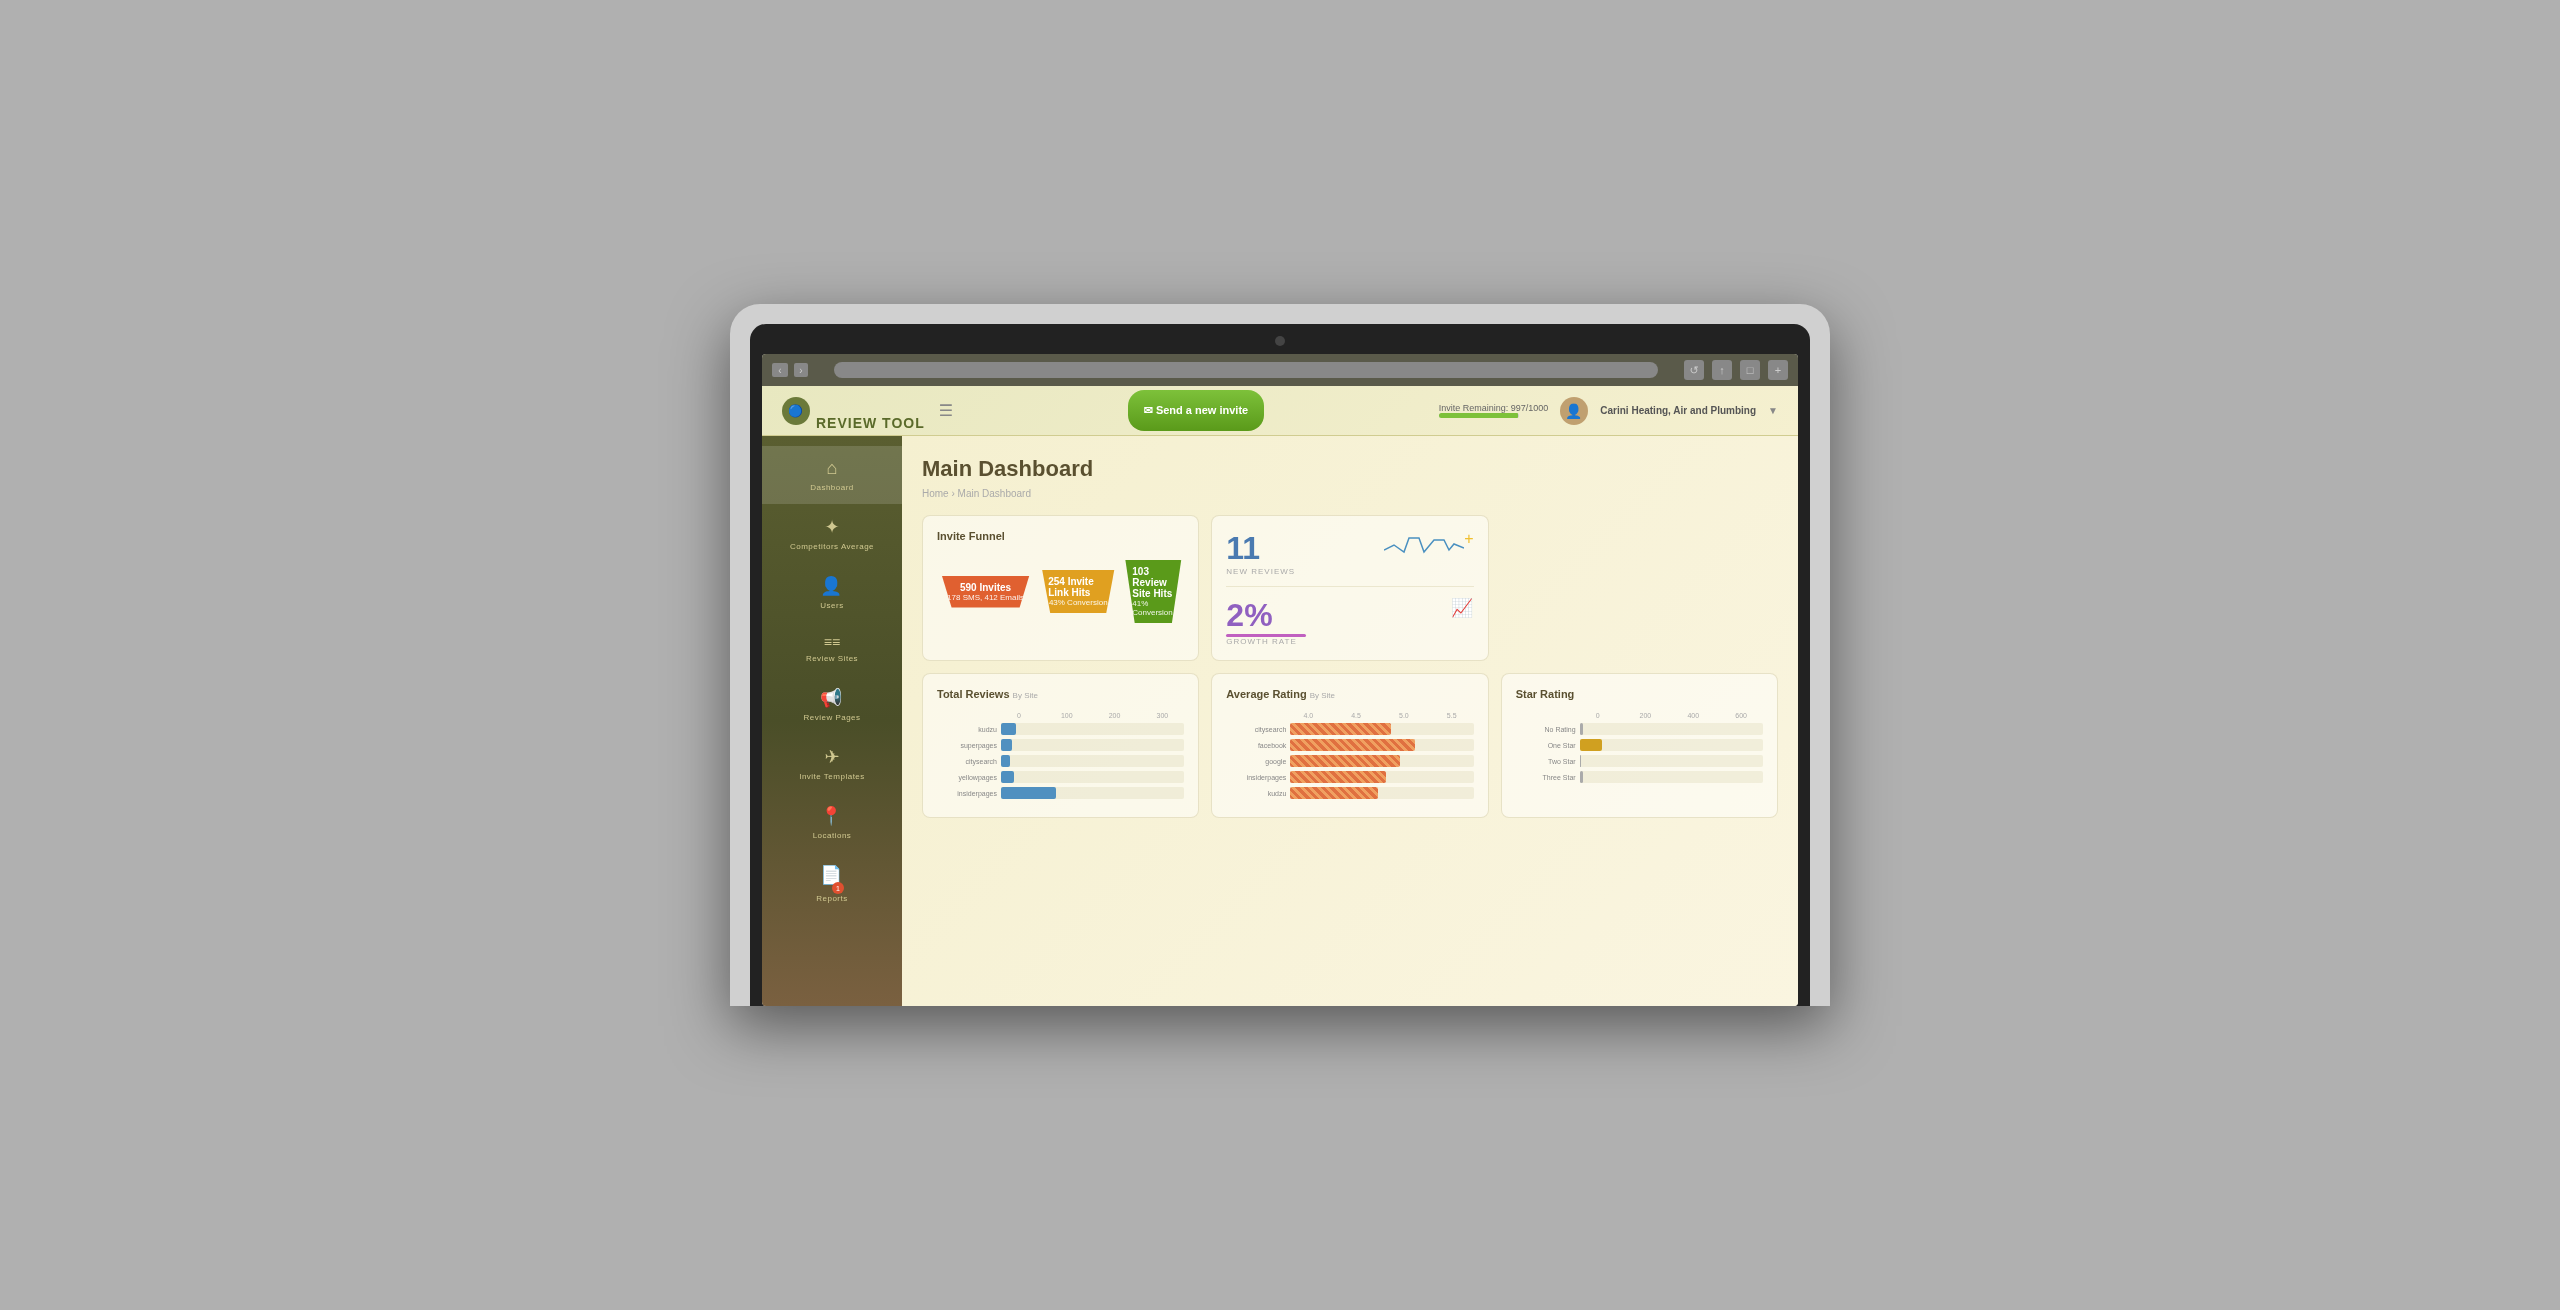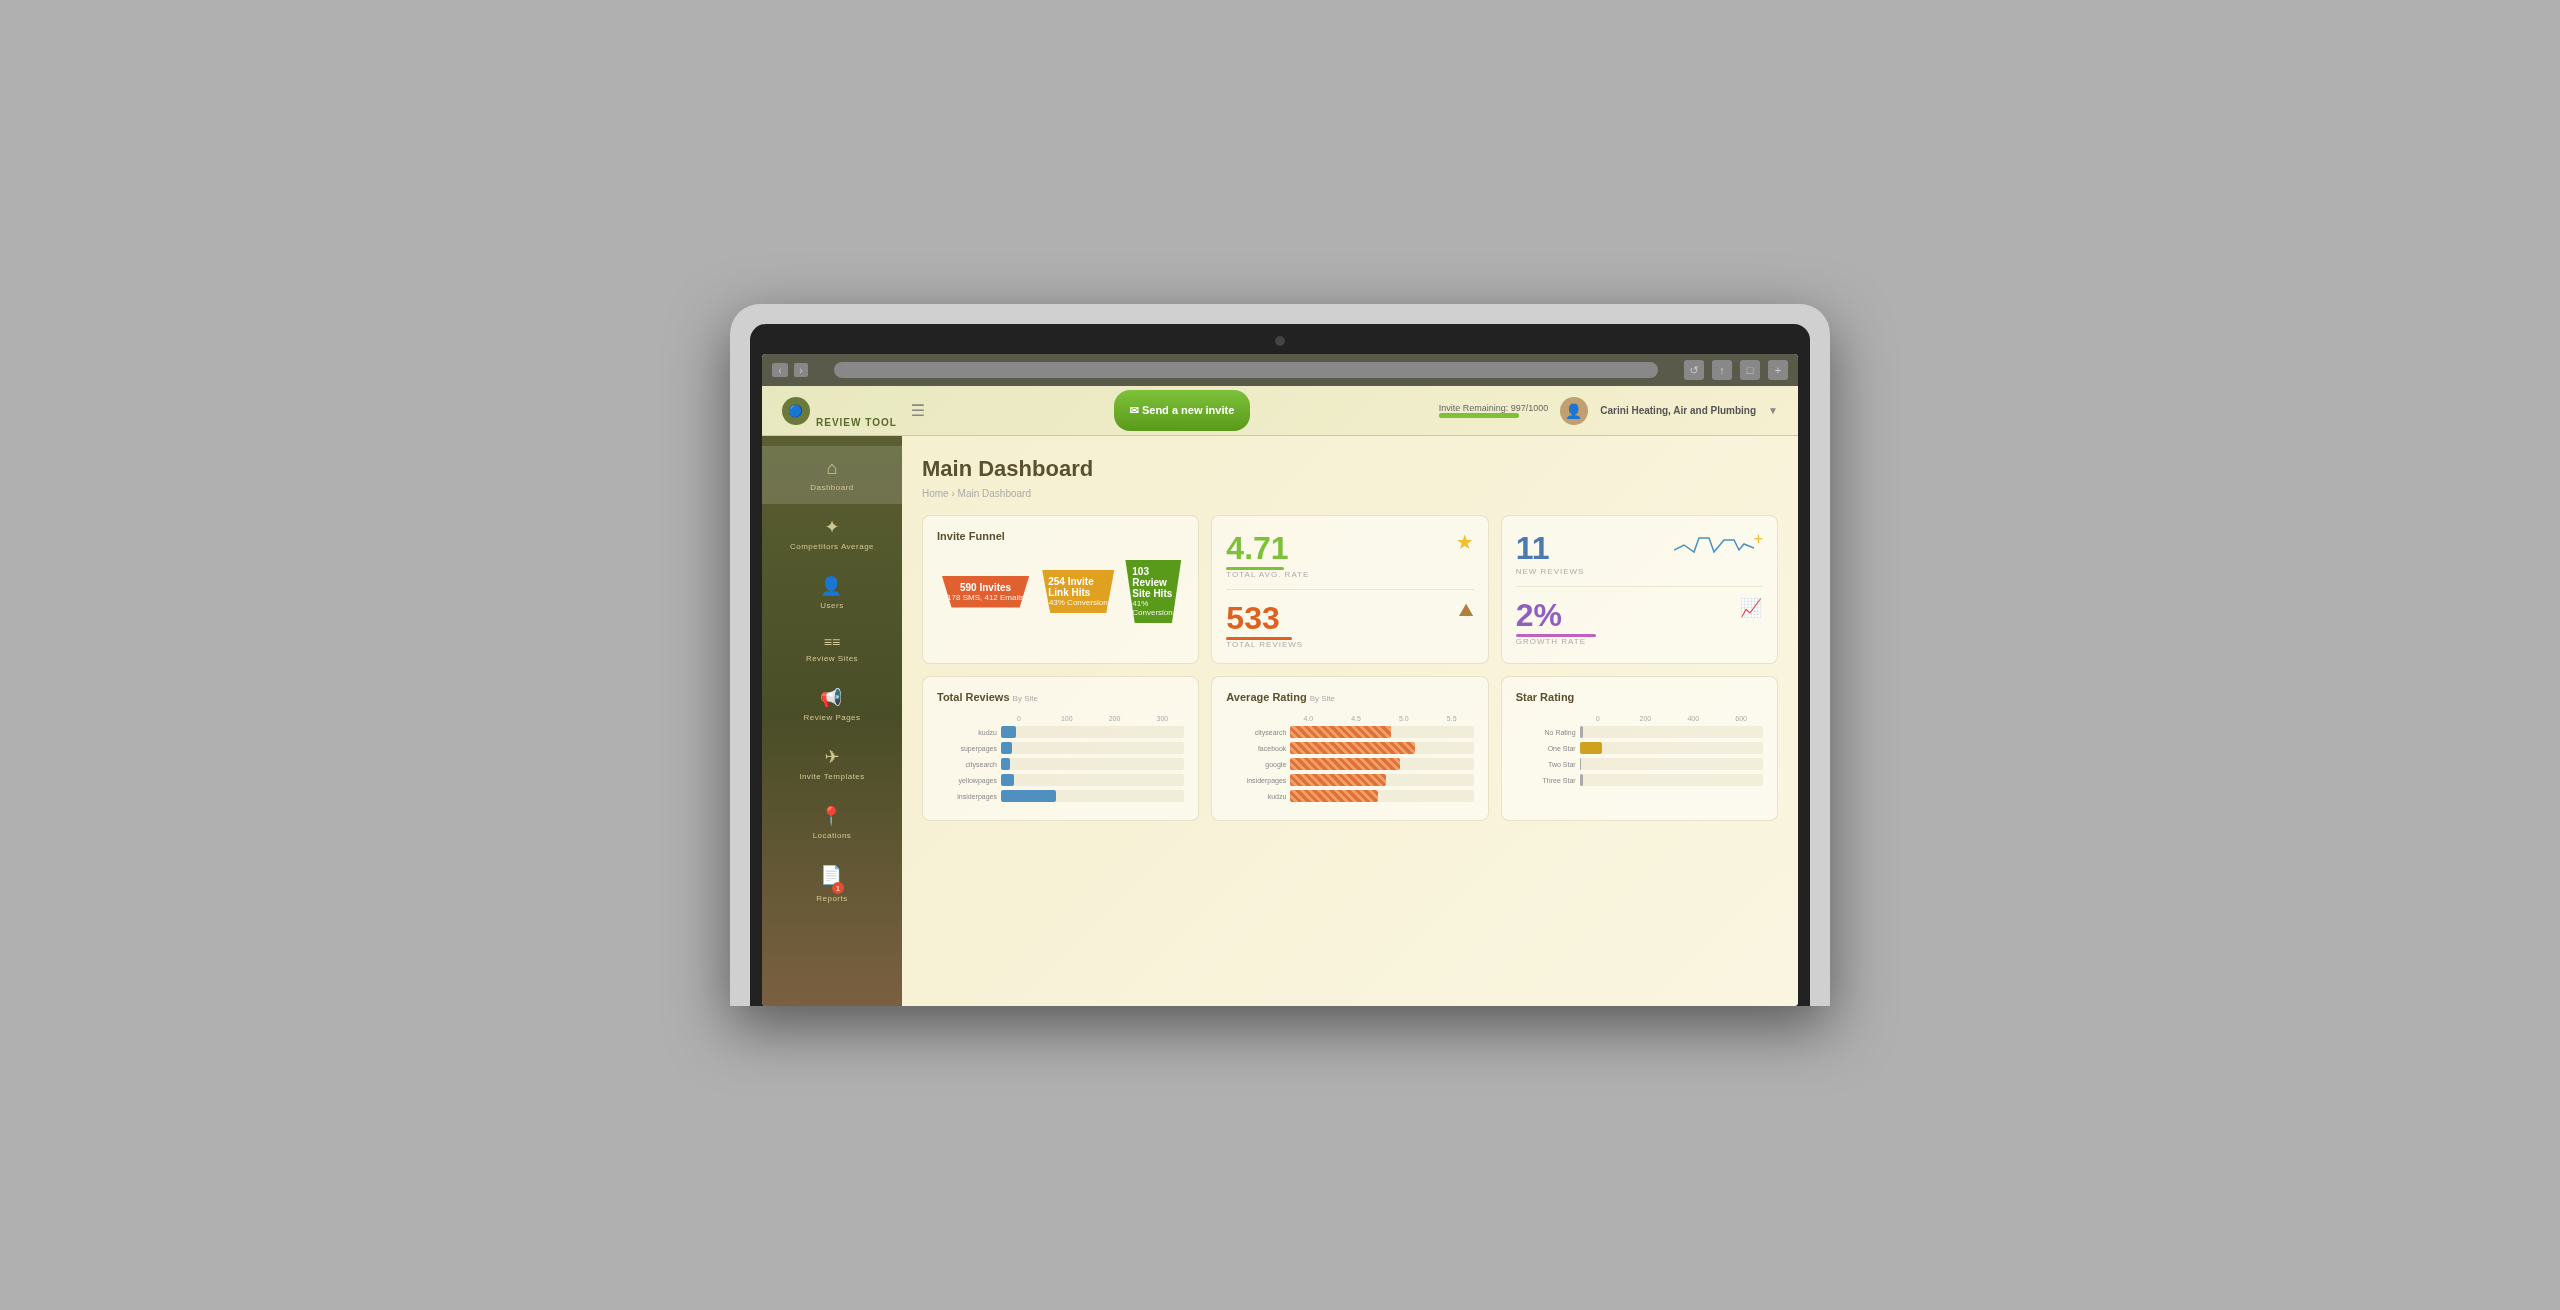--- a/index.html
+++ b/index.html
@@ -96,21 +96,21 @@
     }
     .logo-icon {
       width: 28px; height: 28px;
       background: #6b7a3a;
       border-radius: 50%;
       display: flex; align-items: center; justify-content: center;
       color: white;
       font-size: 12px;
     }
     .logo-text {
-      font-size: 10px;
+      font-size: 14px;
       font-weight: bold;
       color: #5a6a2a;
       letter-spacing: 1px;
       text-transform: uppercase;
       margin-top: 24px;
     }
     .hamburger { color: #888; font-size: 16px; margin-left: 8px; cursor: pointer; }
 
     .header-center {
       display: flex;
@@ -491,46 +491,20 @@
                     <span class="funnel-label">254 Invite Link Hits</span>
                     <span class="funnel-sub">43% Conversion</span>
                   </div>
                   <div class="funnel-level" style="background: #5a9a1a; width: 50%; clip-path: polygon(5% 0%, 95% 0%, 80% 100%, 20% 100%);">
                     <span class="funnel-label">103 Review Site Hits</span>
                     <span class="funnel-sub">41% Conversion</span>
                   </div>
                 </div>
               </div>
 
-              <div class="card">
-
-                <div class="metric-row">
-                  <div>
-                    <div class="metric-value green">4.71</div>
-                    <div class="metric-bar green"></div>
-                    <div class="metric-label">TOTAL AVG. RATE</div>
-                  </div>
-                  <div>
-                    <span class="metric-star">★</span>
-                  </div>
-                </div>
-
-                <hr style="border:none; border-top:1px solid rgba(200,190,140,0.3); margin: 10px 0;">
-
-                <div class="metric-row">
-                  <div>
-                    <div class="metric-value orange">533</div>
-                    <div class="metric-bar orange"></div>
-                    <div class="metric-label">TOTAL REVIEWS</div>
-                  </div>
-                  <div>
-                    <span class="reviews-icon">⛰</span>
-                  </div>
-                </div>
-              </div>
 
               <div class="card">
 
                 <div class="metric-row">
                   <div>
                     <div class="metric-value blue">11</div>
                     <div class="metric-label">NEW REVIEWS</div>
                   </div>
                   <div>
                     <svg class="sparkline-svg" viewBox="0 0 80 30">

